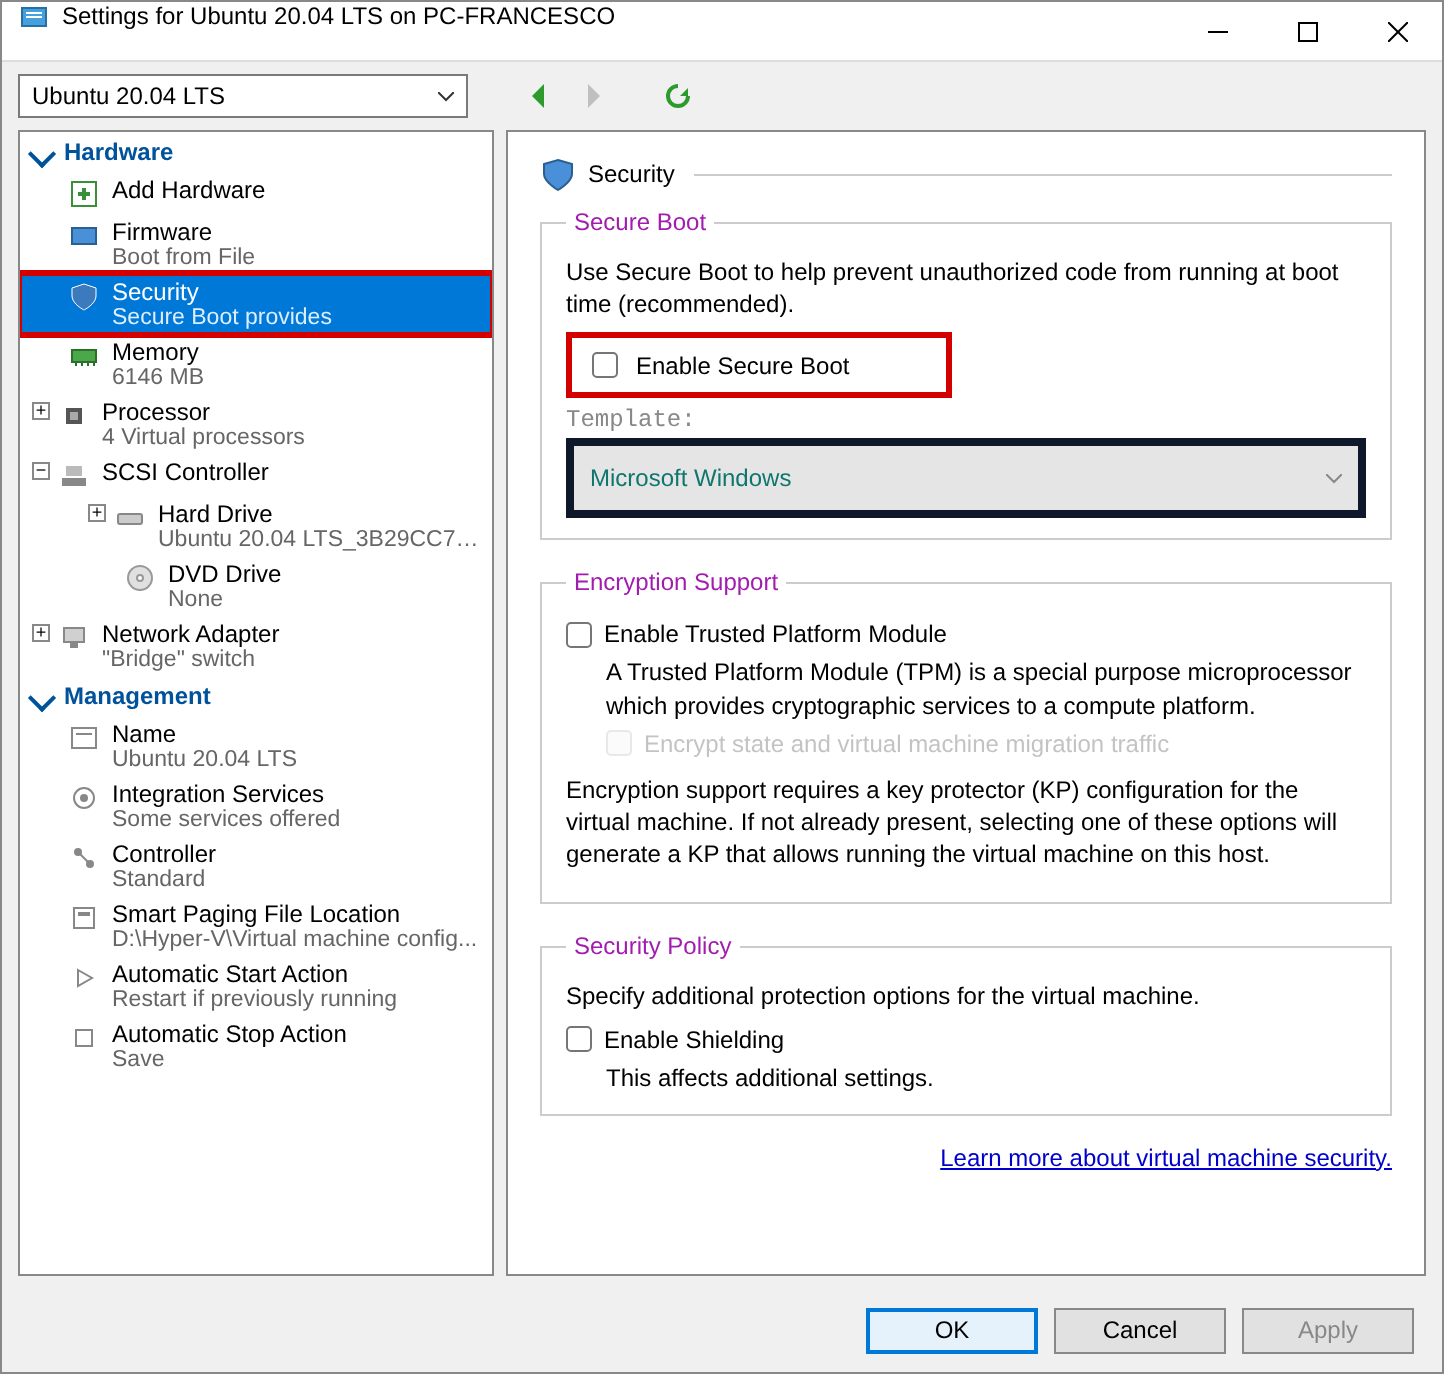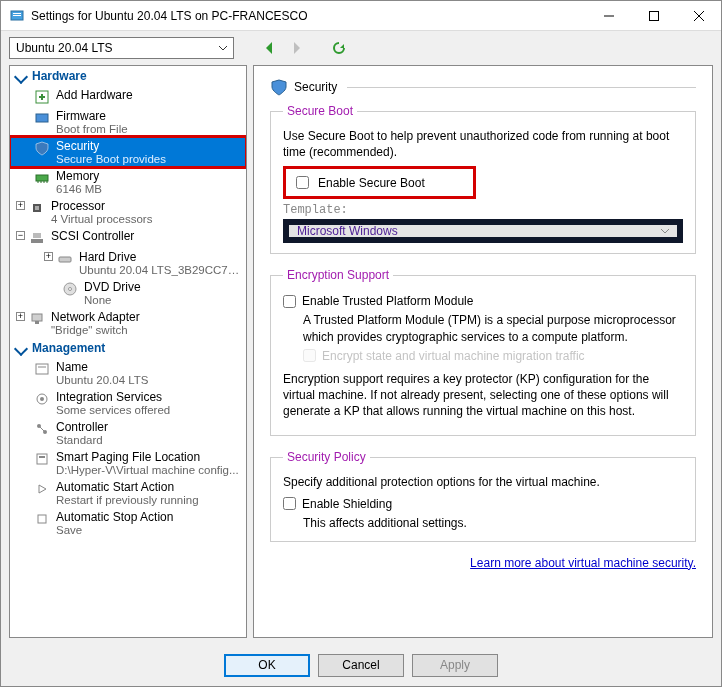--- a/index.html
+++ b/index.html
@@ -1,18 +1,18 @@
 <!DOCTYPE html>
 <html><head>
 <meta charset="utf-8">
 <style>
   * { box-sizing: border-box; }
   body { margin: 0; font-family: "Segoe UI", Tahoma, sans-serif; font-size: 12px; color: #000; background: #fff; user-select: none; }
   .window { width: 722px; height: 687px; border: 1px solid #888; display: flex; flex-direction: column; background: #f0f0f0; }
-  .titlebar { height: 30px; display: flex; align-items: center; padding: 0 0 0 8px; background: #fff; border-bottom: 1px solid #ddd; }
+  .titlebar { height: 30px; display: flex; align-items: flex-start; padding: 0 0 0 8px; background: #fff; border-bottom: 1px solid #ddd; }
   .titlebar .ticon { width: 16px; height: 16px; margin-right: 6px; }
   .titlebar .title { flex: 1; font-size: 12px; }
   .titlebar .wbtn { width: 45px; height: 30px; display: flex; align-items: center; justify-content: center; }
   .toolbar { height: 34px; display: flex; align-items: center; padding: 4px 8px; background: #f0f0f0; gap: 6px; }
   .vm-select { width: 225px; height: 22px; border: 1px solid #7a7a7a; background: #fff; display: flex; align-items: center; justify-content: space-between; padding: 0 6px; }
   .navbtn { width: 22px; height: 22px; display: flex; align-items: center; justify-content: center; }
   .body { flex: 1; display: flex; padding: 0 8px 6px 8px; gap: 6px; min-height: 0; }
   .sidebar { width: 238px; border: 1px solid #888; background: #fff; overflow-y: auto; }
   .section-head { color: #00529b; font-weight: 600; padding: 3px 6px 3px 22px; display: flex; align-items: center; position: relative; }
   .section-head::before { content: ''; position: absolute; left: 6px; top: 6px; width: 8px; height: 8px; border-right: 2px solid #00529b; border-bottom: 2px solid #00529b; transform: rotate(45deg); }
@@ -31,25 +31,25 @@
   .content-head { display: flex; align-items: center; gap: 6px; margin-bottom: 8px; }
   .content-head .line { flex: 1; border-top: 1px solid #ccc; margin-left: 4px; }
   fieldset { border: 1px solid #ccc; margin: 8px 0 14px 0; padding: 8px 12px 10px 12px; }
   legend { padding: 0 4px; color: #a21caf; }
   .check-row { display: flex; align-items: center; gap: 6px; margin: 4px 0; }
   .check-row input[type=checkbox] { width: 13px; height: 13px; margin: 0; }
   .desc { color: #000000; margin: 2px 0 6px 0; line-height: 1.35; }
   .subdesc { margin-left: 20px; color: #000; line-height: 1.35; }
   .disabled-text { color: #888; }
   .template-label { color: #888; margin-top: 4px; font-family: Liberation Mono, monospace; }
-  .template-select { width: 100%; height: 24px; border: 6px solid #0f172a; background: #e5e5e5; color: #4c1d95; display: flex; align-items: center; justify-content: space-between; padding: 0 8px; margin-top: 2px; }
+  .template-select { width: 100%; height: 24px; border: 4px solid #0f172a; background: #e5e5e5; color: #0f766e; display: flex; align-items: center; justify-content: space-between; padding: 16px 8px; margin-top: 2px; }
   .redbox-inline { border: 3px solid #d40000; padding: 4px 48px 4px 6px; display: inline-flex; align-items: center; gap: 6px; }
   .learn-link { color: #0000cc; text-decoration: underline; text-align: right; display: block; margin-top: 6px; }
   .disabled-check { opacity: 0.5; margin-left: 20px; }
-  .footer { height: 42px; display: flex; align-items: center; justify-content: center; padding: 0 14px; gap: 8px; }
+  .footer { height: 42px; display: flex; align-items: center; justify-content: flex-end; padding: 0 14px; gap: 8px; }
   .btn { width: 86px; height: 23px; border: 1px solid #888; background: #e1e1e1; display: flex; align-items: center; justify-content: center; }
   .btn.default { border: 2px solid #0078d7; background: #e5f1fb; }
   .btn.disabled { color: #888; }
   svg { display: block; }
 </style>
 </head>
 <body>
 
 <div class="window">
 

